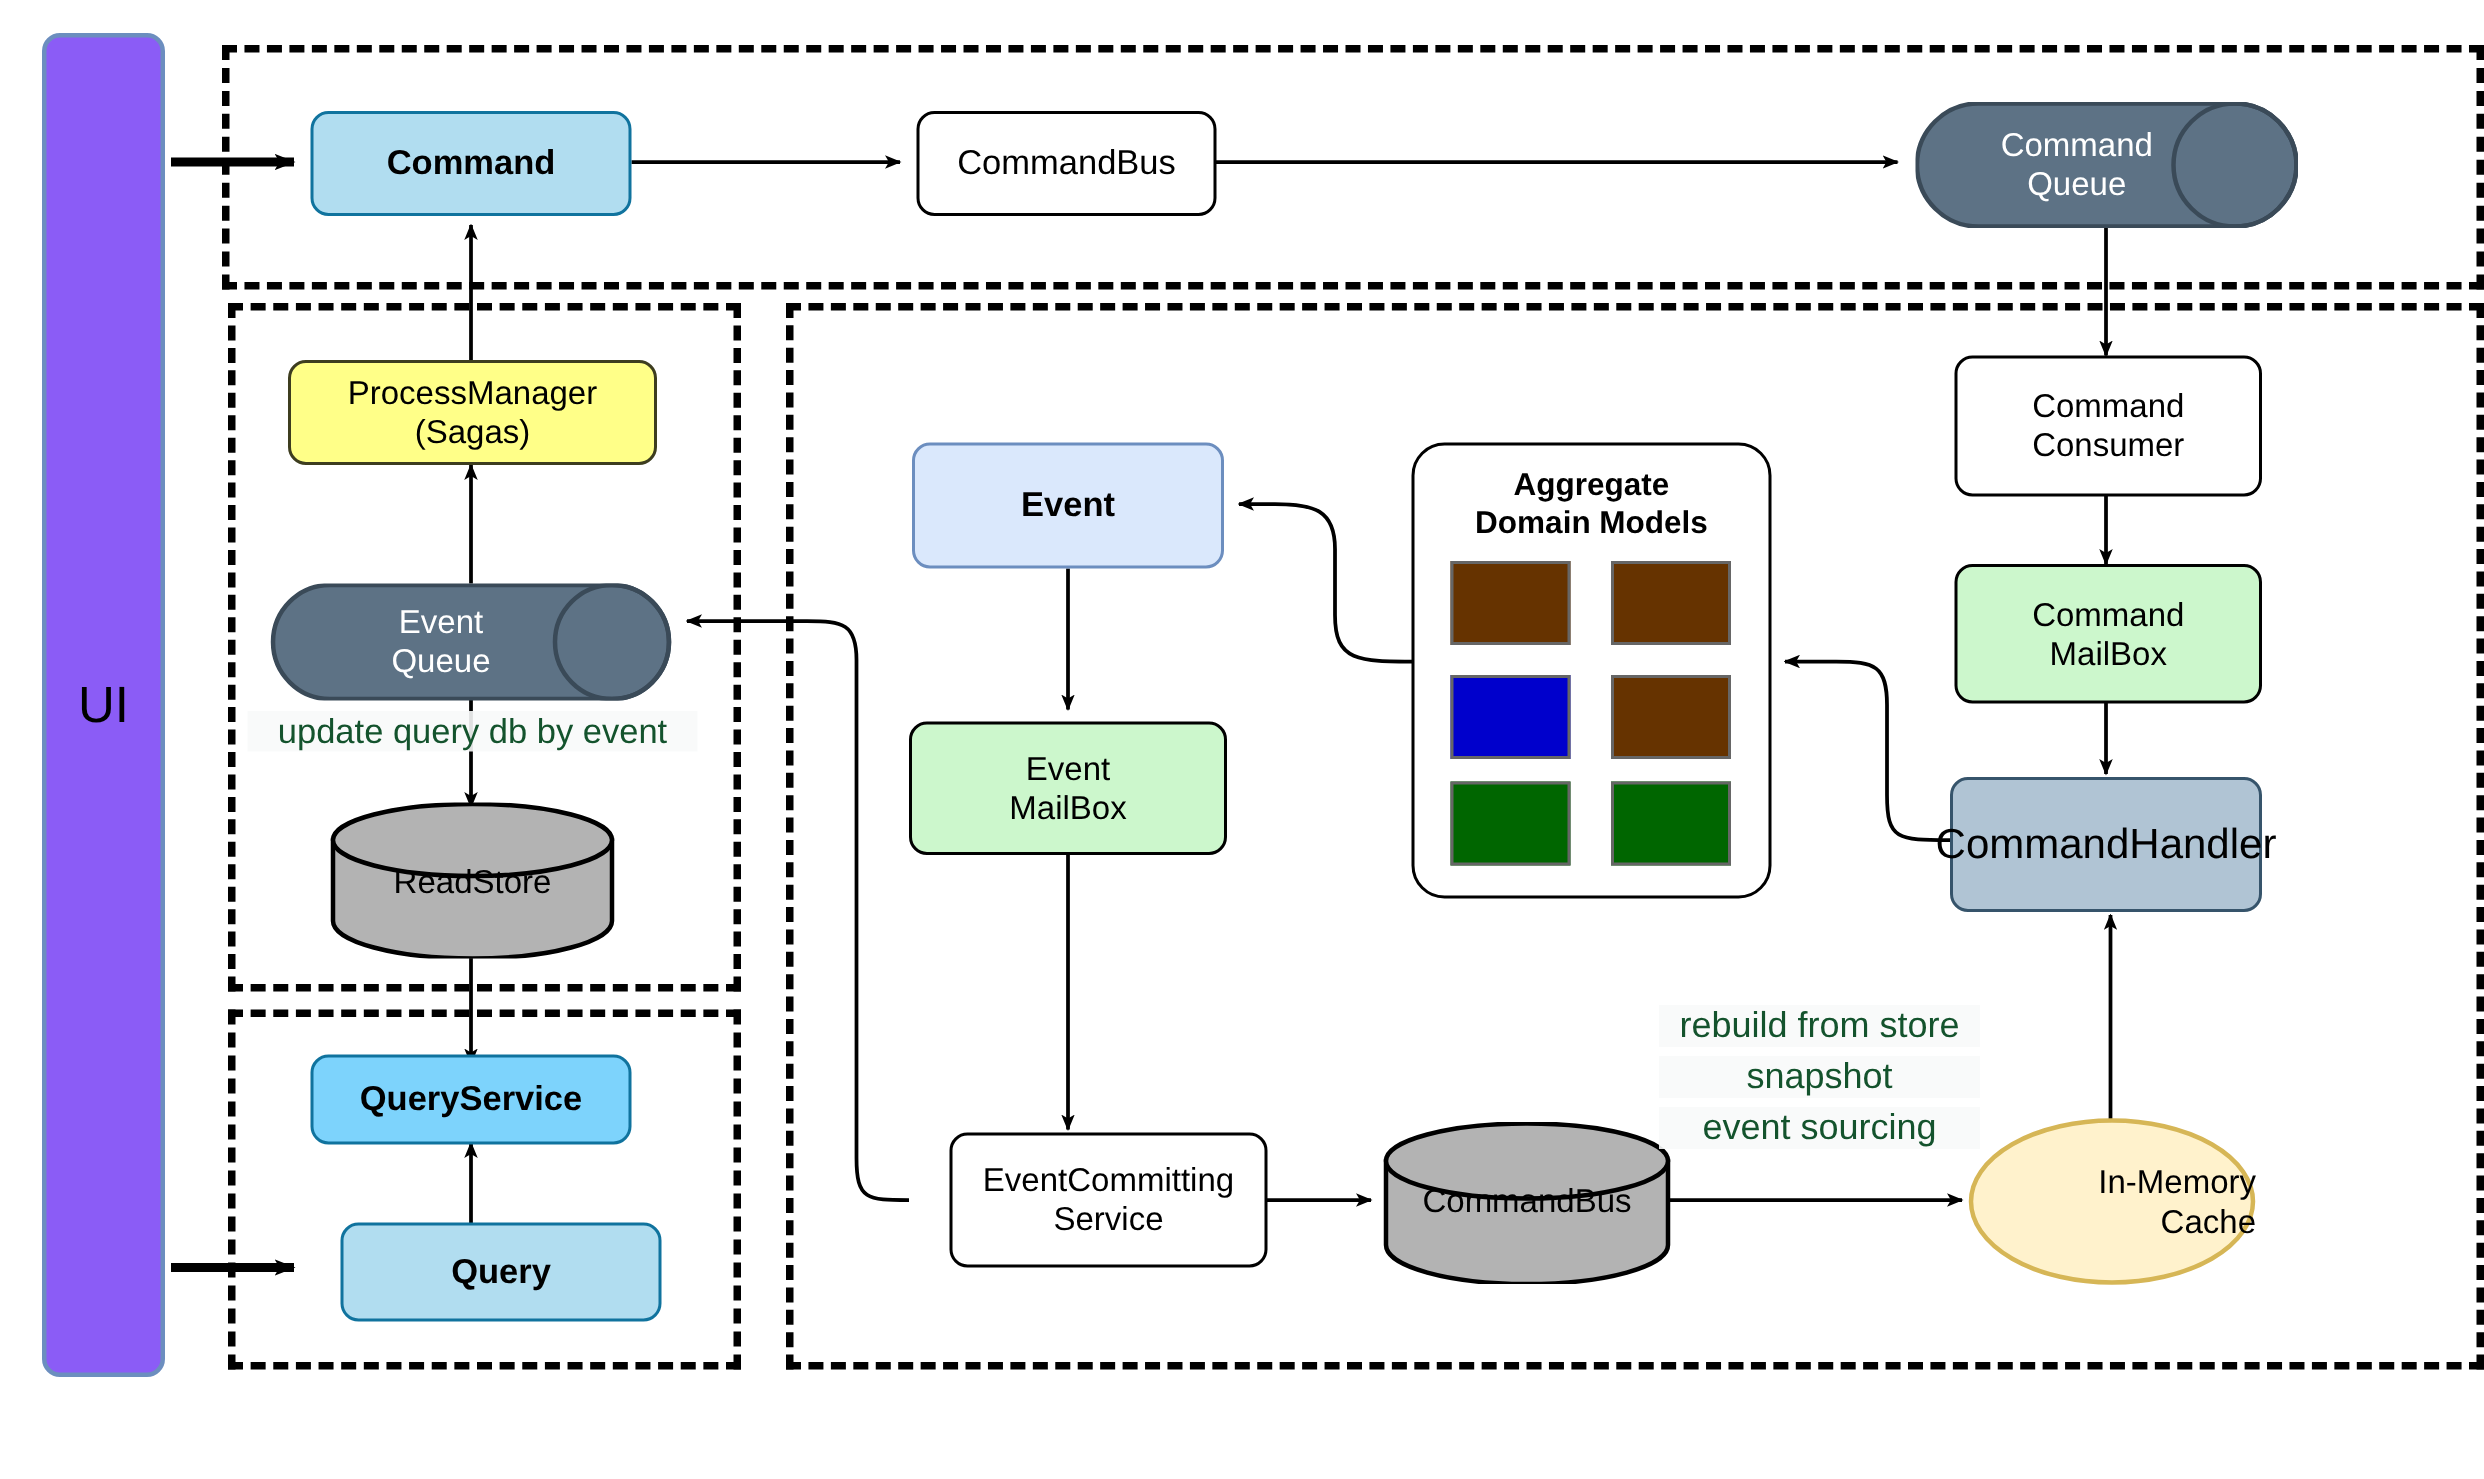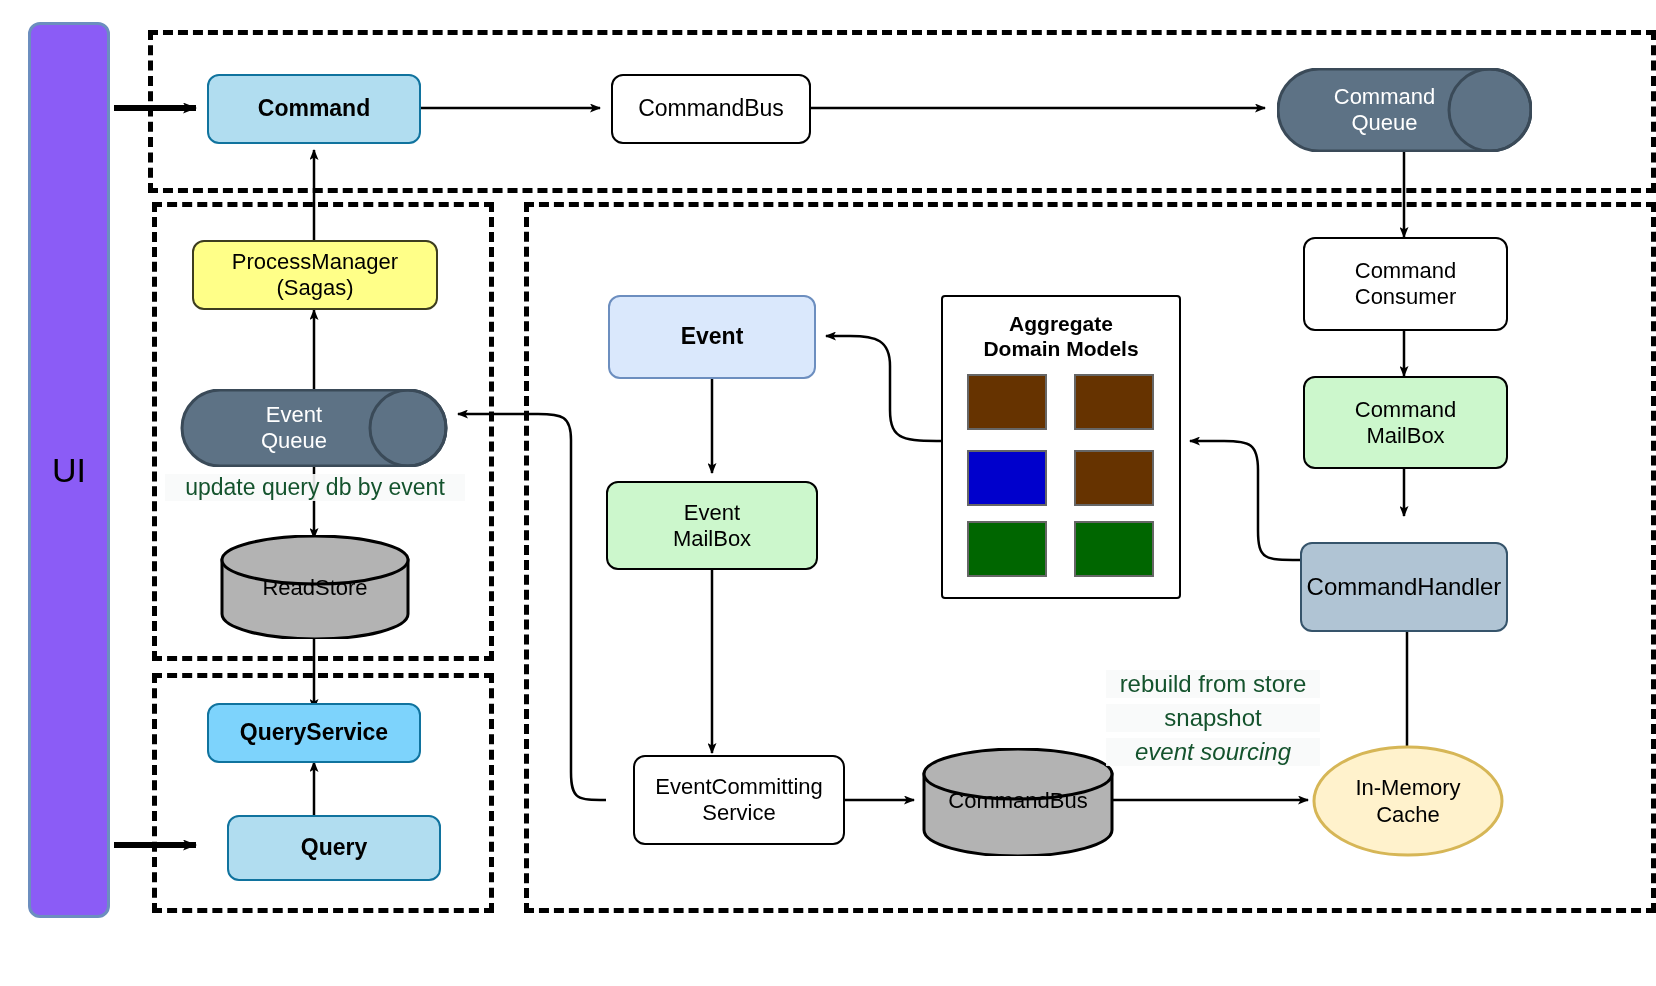--- a/index.html
+++ b/index.html
@@ -106,25 +106,25 @@
   <div class="node rbox" style="left:1303px;top:237px;width:205px;height:94px;background:#fff;border:2px solid #000;font-size:22px;flex-direction:column;">
     <span>Command</span>
     <span>Consumer</span>
   </div>
 
   <div class="node rbox" style="left:1303px;top:376px;width:205px;height:93px;background:#ccf7cc;border:2px solid #000;font-size:22px;flex-direction:column;">
     <span>Command</span>
     <span>MailBox</span>
   </div>
 
-  <div class="node rbox" style="left:1300px;top:542px;width:208px;height:90px;background:#b0c4d4;border:2px solid #36546b;font-size:24px;">
+  <div class="node rbox" style="left:1300px;top:518px;width:208px;height:90px;background:#b0c4d4;border:2px solid #36546b;font-size:28px;">
     <span>CommandHandler</span>
   </div>
 
-  <div style="position:absolute;left:941px;top:295px;width:236px;height:300px;background:#fff;border:2.5px solid #000;border-radius:4px;">
+  <div style="position:absolute;left:941px;top:295px;width:236px;height:300px;background:#fff;border:2.5px solid #000;border-radius:22px;">
     <div style="position:absolute;left:0;top:14px;width:100%;text-align:center;font-weight:bold;font-size:21px;line-height:1.2;">
       <div>Aggregate</div>
       <div>Domain Models</div>
     </div>
     <div class="sqr" style="left:24px;top:77px;width:80px;height:56px;background:#663300;"></div>
     <div class="sqr" style="left:131px;top:77px;width:80px;height:56px;background:#663300;"></div>
     <div class="sqr" style="left:24px;top:153px;width:80px;height:56px;background:#0000cc;"></div>
     <div class="sqr" style="left:131px;top:153px;width:80px;height:56px;background:#663300;"></div>
     <div class="sqr" style="left:24px;top:224px;width:80px;height:56px;background:#006600;"></div>
     <div class="sqr" style="left:131px;top:224px;width:80px;height:56px;background:#006600;"></div>
@@ -151,21 +151,21 @@
     </svg>
     <div style="position:absolute;left:0;top:40px;width:192px;text-align:center;font-size:22px;">
       <span>CommandBus</span>
     </div>
   </div>
 
   <div style="position:absolute;left:1312px;top:745px;width:192px;height:112px;">
     <svg width="192" height="112" viewBox="0 0 192 112">
       <ellipse cx="96" cy="56" rx="94" ry="54" fill="#fff2cc" stroke="#d6b656" stroke-width="3"></ellipse>
     </svg>
-    <div style="position:absolute;left:0;top:0;width:192px;height:112px;display:flex;flex-direction:column;align-items:center;justify-content:center;font-size:22px;line-height:1.25;">
+    <div style="position:absolute;left:0;top:0;width:192px;height:112px;display:flex;flex-direction:column;align-items:flex-end;justify-content:center;font-size:22px;line-height:1.25;">
       <span>In-Memory</span>
       <span>Cache</span>
     </div>
   </div>
 
   <div class="node rbox" style="left:192px;top:240px;width:246px;height:70px;background:#ffff88;border:2px solid #3d3d1f;font-size:22px;flex-direction:column;">
     <span>ProcessManager</span>
     <span>(Sagas)</span>
   </div>
 
@@ -201,17 +201,17 @@
   <div class="node rbox bold" style="left:207px;top:815px;width:214px;height:66px;background:#b1ddf0;border:2px solid #10739e;font-size:23px;margin-left:20px;">
     <span>Query</span>
   </div>
 
   <div class="lbl" style="left:1106px;top:670px;width:214px;font-size:24px;">
     <span>rebuild from store</span>
   </div>
   <div class="lbl" style="left:1106px;top:704px;width:214px;font-size:24px;">
     <span>snapshot</span>
   </div>
-  <div class="lbl" style="left:1106px;top:738px;width:214px;font-size:24px;font-style:italic;">
+  <div class="lbl" style="left:1106px;top:738px;width:214px;font-size:24px;">
     <span>event sourcing</span>
   </div>
 
 </div>
 
 </body></html>

